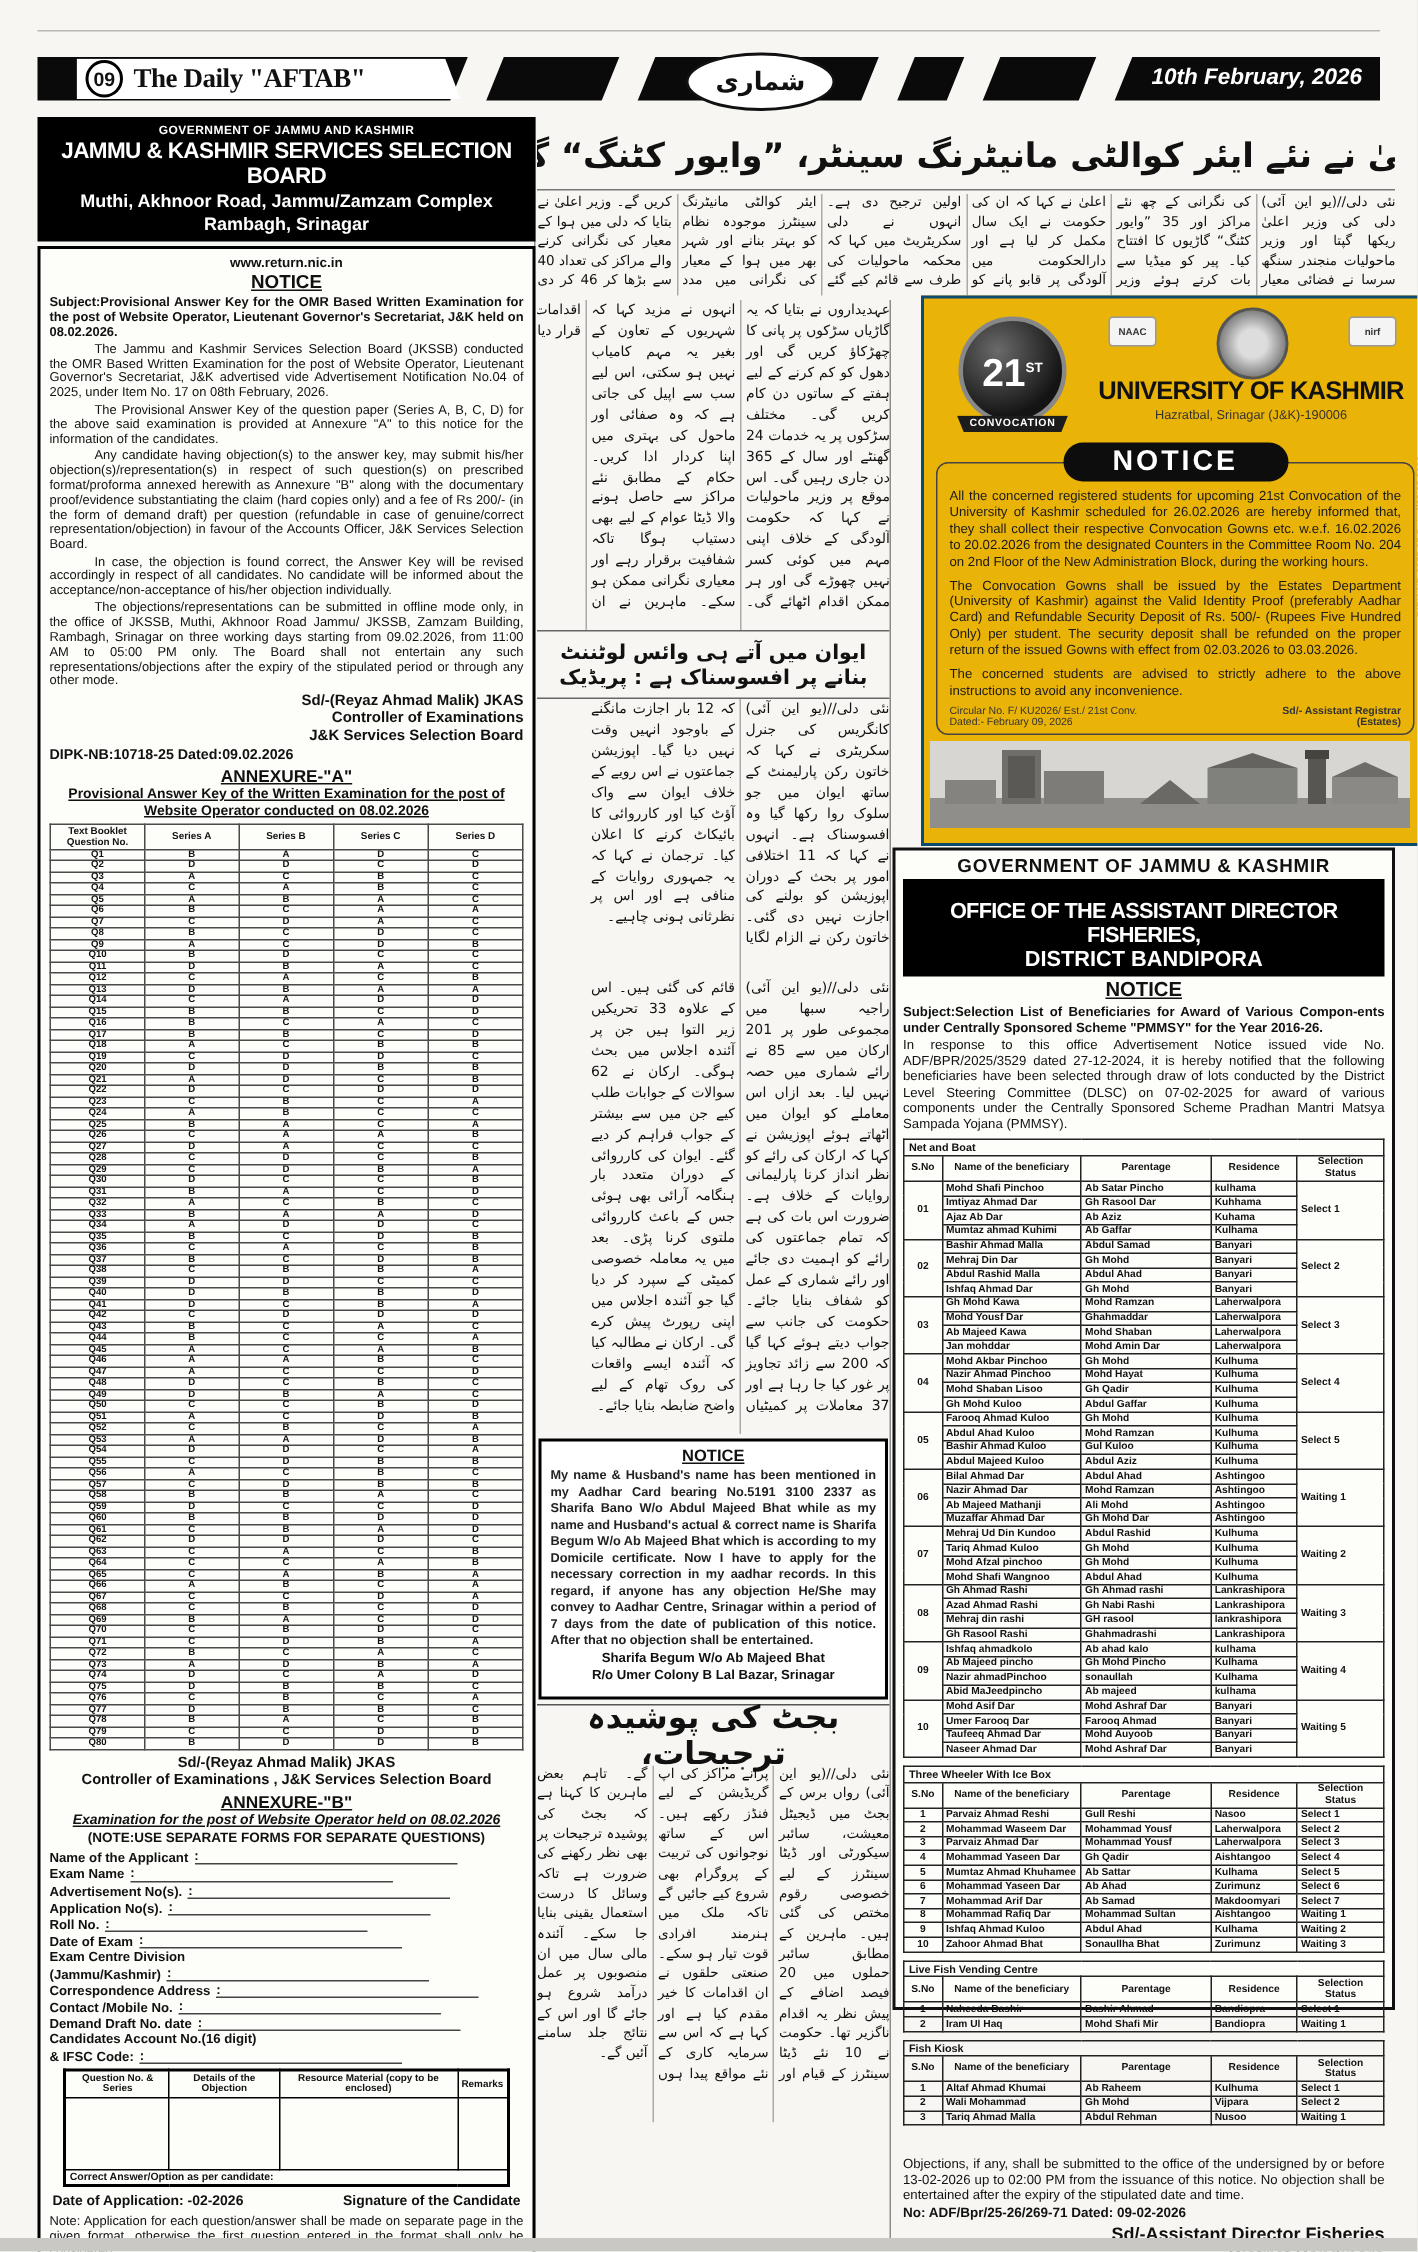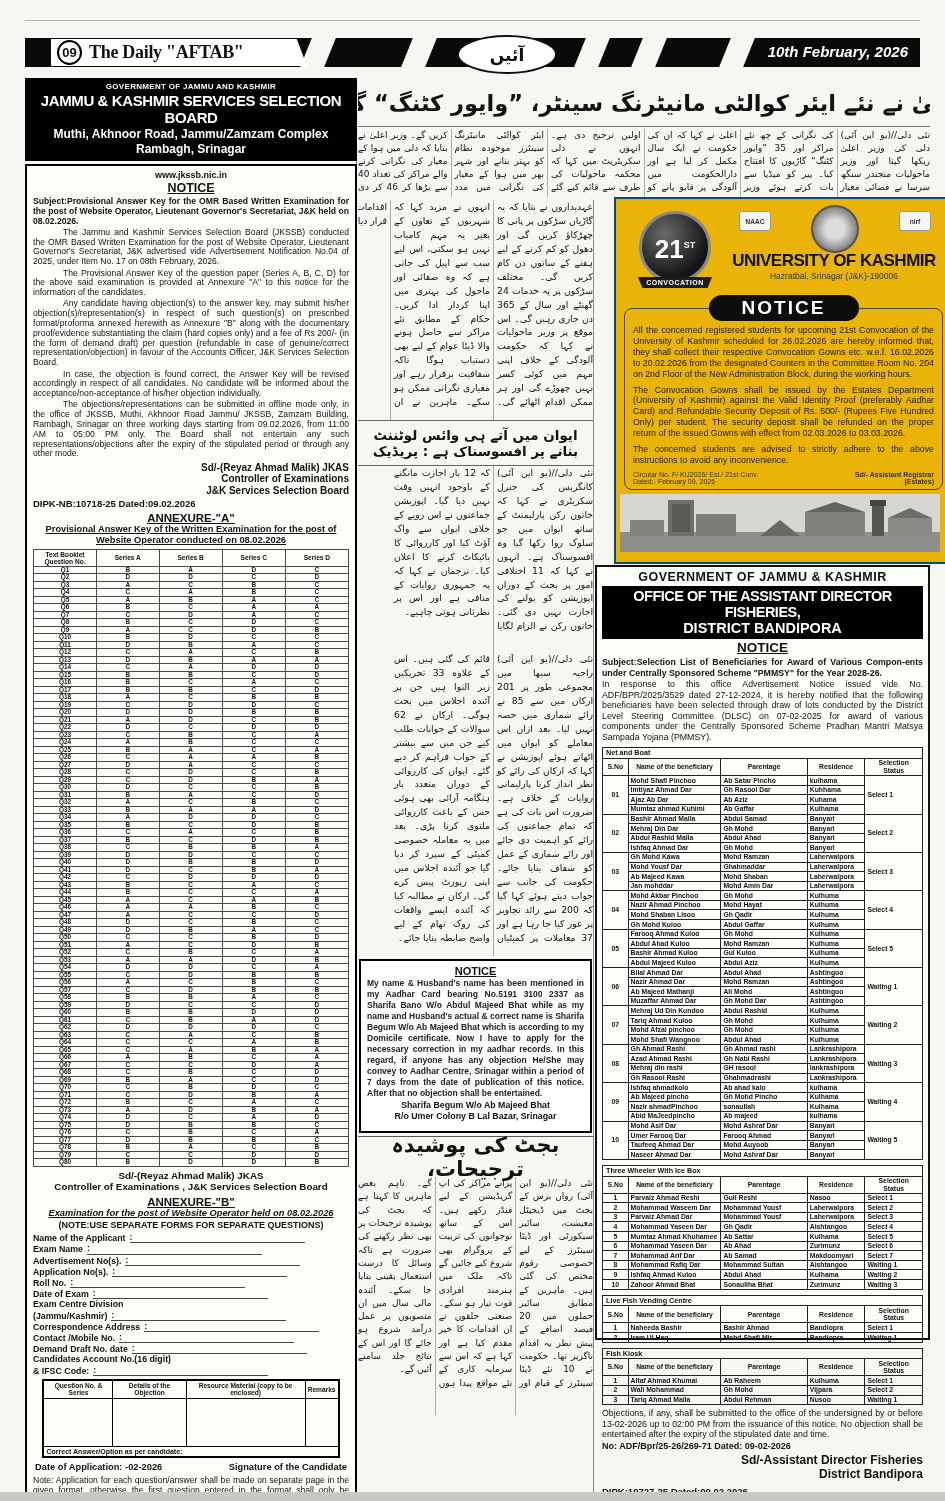--- a/index.html
+++ b/index.html
@@ -80,21 +80,21 @@
   #uok-notice{position:relative;z-index:2;margin:0 auto;width:150px;background:#0d0d0d;color:#fff;text-align:center;font-weight:bold;font-size:19px;letter-spacing:2px;border-radius:14px;padding:2px 0;}
   #uok-body{border:1.5px solid #444;border-radius:8px;margin:-13px 8px 0;padding:16px 8px 4px;}
   .uok-p{font-size:8.8px;line-height:1.24;text-align:justify;margin:0 0 5px;color:#1a1a1a;}
   #uok-foot{display:flex;justify-content:space-between;font-size:7px;color:#333;margin-top:2px;}
   #uok-foot .r{text-align:right;font-weight:bold;}
   #campus{margin:4px 4px 0;height:58px;}
   #uok-dipk{position:absolute;right:0px;top:105px;writing-mode:vertical-rl;transform:rotate(180deg);font-size:6.5px;font-weight:bold;color:#222;}
   
   #fish{left:595px;top:565px;width:335px;height:775px;border:2px solid #111;background:#fdfdfa;padding:3px 5px;box-sizing:border-box;}
   #fish-govt{text-align:center;font-weight:bold;font-size:12.5px;letter-spacing:.5px;}
-  #fish-blackbox{background:#000;color:#fff;text-align:center;font-weight:bold;padding:2px 0 3px;margin-top:2px;}
+  #fish-blackbox{background:#000;color:#fff;text-align:center;font-weight:bold;padding:14px 0 3px;margin-top:2px;}
   #fish-o1{font-size:14.5px;letter-spacing:-0.5px;}
   #fish-o2{font-size:14.5px;}
   .fish-p{font-size:8.8px;line-height:1.2;text-align:justify;margin:1px 0;}
   .fish-p.b{font-weight:bold;}
   .ftable{width:100%;border-collapse:collapse;margin-top:5px;}
   .ftable th,.ftable td{border:1px solid #222;font-size:6.8px;line-height:7.6px;padding:0.5px 2px;text-align:left;font-weight:bold;}
   .ftable th{text-align:center;}
   .ftable .cap{text-align:left;font-size:7.2px;padding:1px 3px;}
   .ftable .sno{text-align:center;width:8%;}
   .ftable .c-name{width:29%;}
@@ -115,36 +115,36 @@
   <div class="abs" id="masthead">
     <div class="slash" style="left:281px"></div>
     <div class="slash" style="left:382px"></div>
     <div class="slash" style="left:555px"></div>
     <div class="slash" style="left:612px"></div>
     <div class="slash" style="left:700px"></div>
     <div id="mast-tab">
       <span id="pageno">09</span>
       <span id="papername">The Daily "AFTAB"</span>
     </div>
-    <div id="mast-oval" class="urdu">آئیں</div>
+    <div id="mast-oval" class="urdu">شماری</div>
     <div id="mast-date">10th February, 2026</div>
   </div>
 
   <div class="abs vrule" style="left:356px;top:78px;height:1414px"></div>
   <div class="abs vrule" style="left:593px;top:200px;height:1292px"></div>
 
   <div class="abs" id="leftcol">
     <div id="jk-blackbox">
       <div id="jk-govt">GOVERNMENT OF JAMMU AND KASHMIR</div>
       <div id="jk-board">JAMMU &amp; KASHMIR SERVICES SELECTION BOARD</div>
       <div class="jk-addr">Muthi, Akhnoor Road, Jammu/Zamzam Complex</div>
       <div class="jk-addr">Rambagh, Srinagar</div>
     </div>
     <div id="jk-box">
-      <div id="jk-web">www.jkssb.nic.in</div>
+      <div id="jk-web">www.return.nic.in</div>
       <div class="notice-h">NOTICE</div>
       <p class="jk-p b">Subject:Provisional Answer Key for the OMR Based Written Examination for the post of Website Operator, Lieutenant Governor's Secretariat, J&amp;K held on 08.02.2026.</p>
       <p class="jk-p ind">The Jammu and Kashmir Services Selection Board (JKSSB) conducted the OMR Based Written Examination for the post of Website Operator, Lieutenant Governor's Secretariat, J&amp;K advertised vide Advertisement Notification No.04 of 2025, under Item No. 17 on 08th February, 2026.</p>
       <p class="jk-p ind">The Provisional Answer Key of the question paper (Series A, B, C, D) for the above said examination is provided at Annexure "A" to this notice for the information of the candidates.</p>
       <p class="jk-p ind">Any candidate having objection(s) to the answer key, may submit his/her objection(s)/representation(s) in respect of such question(s) on prescribed format/proforma annexed herewith as Annexure "B" along with the documentary proof/evidence substantiating the claim (hard copies only) and a fee of Rs 200/- (in the form of demand draft) per question (refundable in case of genuine/correct representation/objection) in favour of the Accounts Officer, J&amp;K Services Selection Board.</p>
       <p class="jk-p ind">In case, the objection is found correct, the Answer Key will be revised accordingly in respect of all candidates. No candidate will be informed about the acceptance/non-acceptance of his/her objection individually.</p>
       <p class="jk-p ind">The objections/representations can be submitted in offline mode only, in the office of JKSSB, Muthi, Akhnoor Road Jammu/ JKSSB, Zamzam Building, Rambagh, Srinagar on three working days starting from 09.02.2026, from 11:00 AM to 05:00 PM only. The Board shall not entertain any such representations/objections after the expiry of the stipulated period or through any other mode.</p>
       <div class="sign">
         <div>Sd/-(Reyaz Ahmad Malik) JKAS</div>
         <div>Controller of Examinations</div>
@@ -884,21 +884,21 @@
     <div id="uok-dipk">DIPK-NB-3255-25 Dated/09.02.2026</div>
   </div>
 
   <div class="abs" id="fish">
     <div id="fish-govt">GOVERNMENT OF JAMMU &amp; KASHMIR</div>
     <div id="fish-blackbox">
       <div id="fish-o1">OFFICE OF THE ASSISTANT DIRECTOR FISHERIES,</div>
       <div id="fish-o2">DISTRICT BANDIPORA</div>
     </div>
     <div class="notice-h" style="font-size:13.5px">NOTICE</div>
-    <p class="fish-p b">Subject:Selection List of Beneficiaries for Award of Various Compon-ents under Centrally Sponsored Scheme "PMMSY" for the Year 2028-26.</p>
+    <p class="fish-p b">Subject:Selection List of Beneficiaries for Award of Various Compon-ents under Centrally Sponsored Scheme "PMMSY" for the Year 2016-26.</p>
     <p class="fish-p">In response to this office Advertisement Notice issued vide No. ADF/BPR/2025/3529 dated 27-12-2024, it is hereby notified that the following beneficiaries have been selected through draw of lots conducted by the District Level Steering Committee (DLSC) on 07-02-2025 for award of various components under the Centrally Sponsored Scheme Pradhan Mantri Matsya Sampada Yojana (PMMSY).</p>
     <table class="ftable" id="t-netboat">
         <thead>
           <tr>
             <th colspan="5" class="cap">Net and Boat</th>
           </tr>
           <tr>
             <th class="sno">S.No</th>
             <th class="c-name">Name of the beneficiary</th>
             <th class="c-par">Parentage</th>
@@ -1275,21 +1275,21 @@
           </tr>
           <tr>
             <td class="sno">3</td>
             <td>Tariq Ahmad Malla</td>
             <td>Abdul Rehman</td>
             <td>Nusoo</td>
             <td>Waiting 1</td>
           </tr>
         </tbody>
       </table>
-    <p class="fish-p" style="margin-top:3px">Objections, if any, shall be submitted to the office of the undersigned by or before 13-02-2026 up to 02:00 PM from the issuance of this notice. No objection shall be entertained after the expiry of the stipulated date and time.</p>
+    <p class="fish-p" style="margin-top:20px">Objections, if any, shall be submitted to the office of the undersigned by or before 13-02-2026 up to 02:00 PM from the issuance of this notice. No objection shall be entertained after the expiry of the stipulated date and time.</p>
     <div id="fish-ref">No: ADF/Bpr/25-26/269-71   Dated: 09-02-2026</div>
     <div class="fish-sign">
       <div>Sd/-Assistant Director Fisheries</div>
       <div>District Bandipora</div>
     </div>
     <div id="fish-dipk">DIPK:10727-25 Dated:09.02.2026</div>
   </div>
 
   <div class="abs" id="bottomstrip"></div>
 </div>

